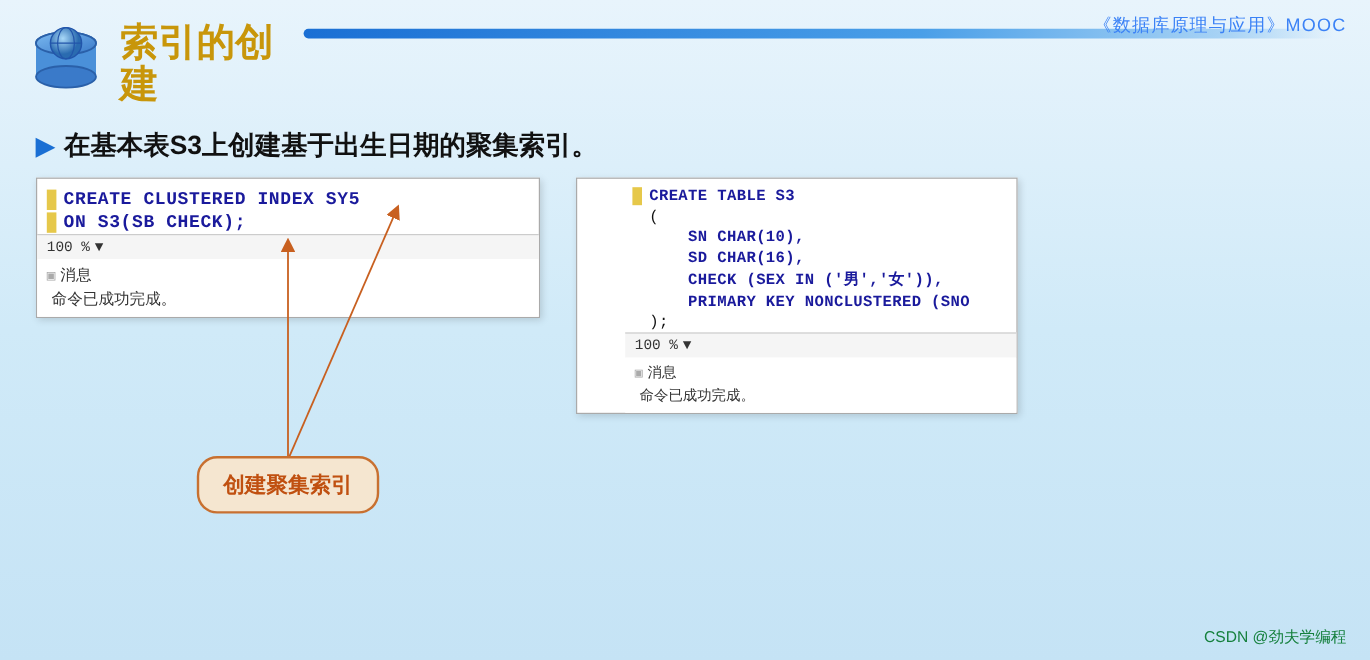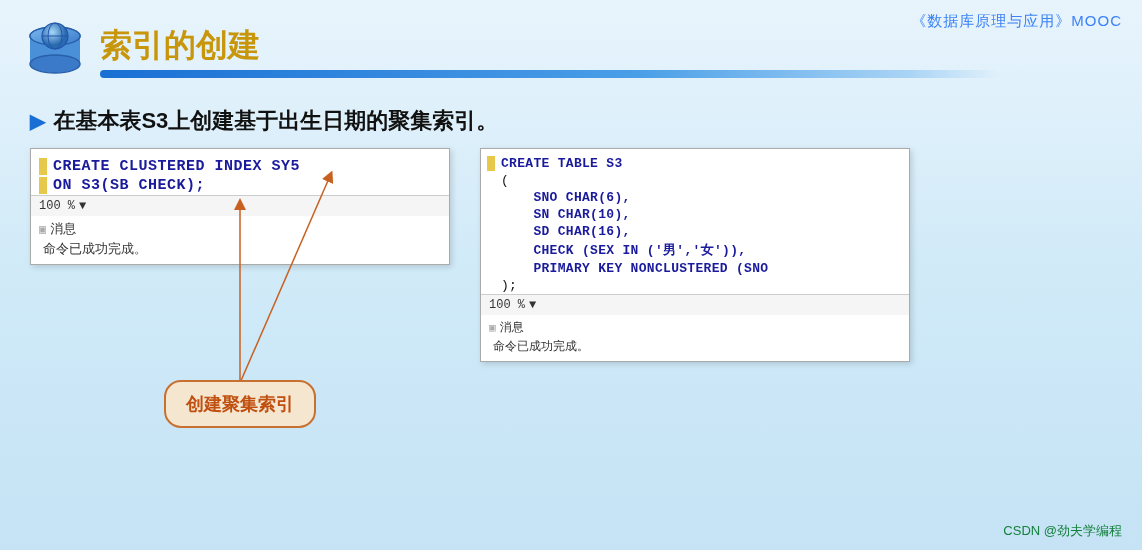--- a/index.html
+++ b/index.html
@@ -32,21 +32,20 @@
 
     .db-icon {
       width: 70px;
       height: 70px;
       margin-right: 10px;
       flex-shrink: 0;
     }
 
     .title-container {
       display: flex;
-      flex-direction: column;
       width: 100%;
     }
 
     .title-text {
       font-size: 32px;
       font-weight: bold;
       color: #c8960a;
       font-family: 'Microsoft YaHei', sans-serif;
       line-height: 1.1;
     }
@@ -174,24 +173,25 @@
     }
 
     
     .right-block {
       flex: 0 0 auto;
     }
 
     .right-code-window {
       background: white;
       border: 1px solid #aaa;
-      width: 430px;
+      width: 368px;
       font-family: 'Courier New', Courier, monospace;
       font-size: 13px;
       box-shadow: 2px 2px 6px rgba(0,0,0,0.15);
+      padding-left: 40px;
     }
 
     .right-code-inner {
       padding: 6px 0 0 0;
     }
 
     .right-code-line {
       display: flex;
       align-items: flex-start;
       padding: 1px 6px;
@@ -343,24 +343,20 @@
           <span class="right-code-text blue">CREATE TABLE S3</span>
         </div>
 
         <div class="right-code-line">
           <div style="width:8px;margin-right:6px;flex-shrink:0;"></div>
           <span class="right-code-text black">(</span>
         </div>
 
         <div class="right-code-line">
           <div style="width:8px;margin-right:6px;flex-shrink:0;"></div>
-          <span class="right-code-text blue">    SNO CHAR(6),</span>
-        </div>
-        <div class="right-code-line">
-          <div style="width:8px;margin-right:6px;flex-shrink:0;"></div>
           <span class="right-code-text blue">    SN CHAR(10),</span>
         </div>
         <div class="right-code-line">
           <div style="width:8px;margin-right:6px;flex-shrink:0;"></div>
           <span class="right-code-text blue">    SD CHAR(16),</span>
         </div>
         <div class="right-code-line">
           <div style="width:8px;margin-right:6px;flex-shrink:0;"></div>
           <span class="right-code-text blue">    CHECK (SEX IN ('男','女')),</span>
         </div>

